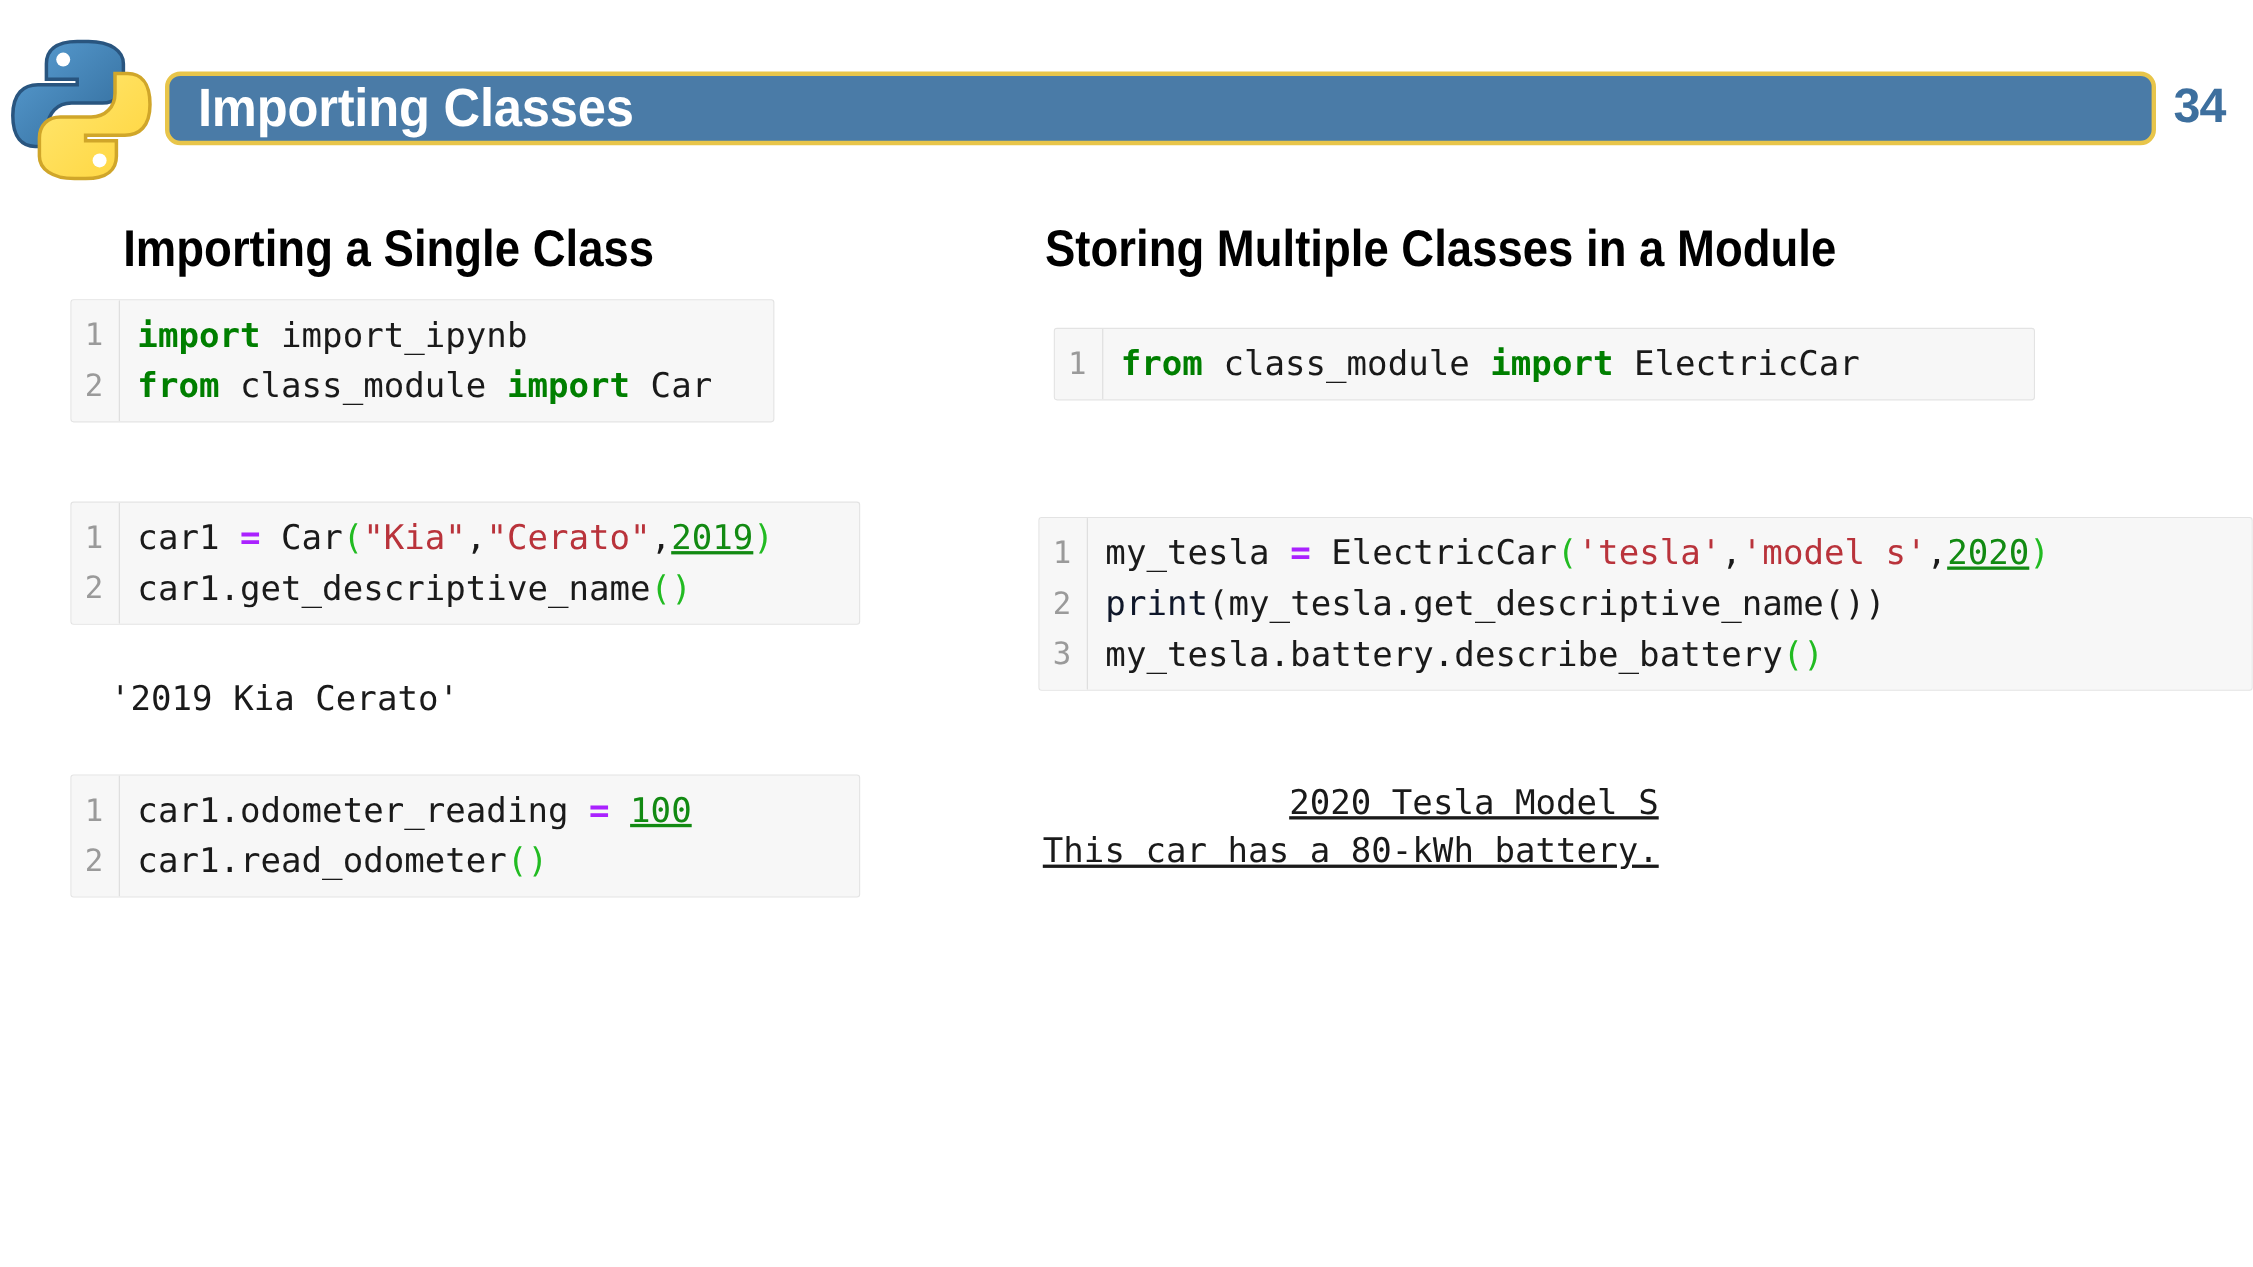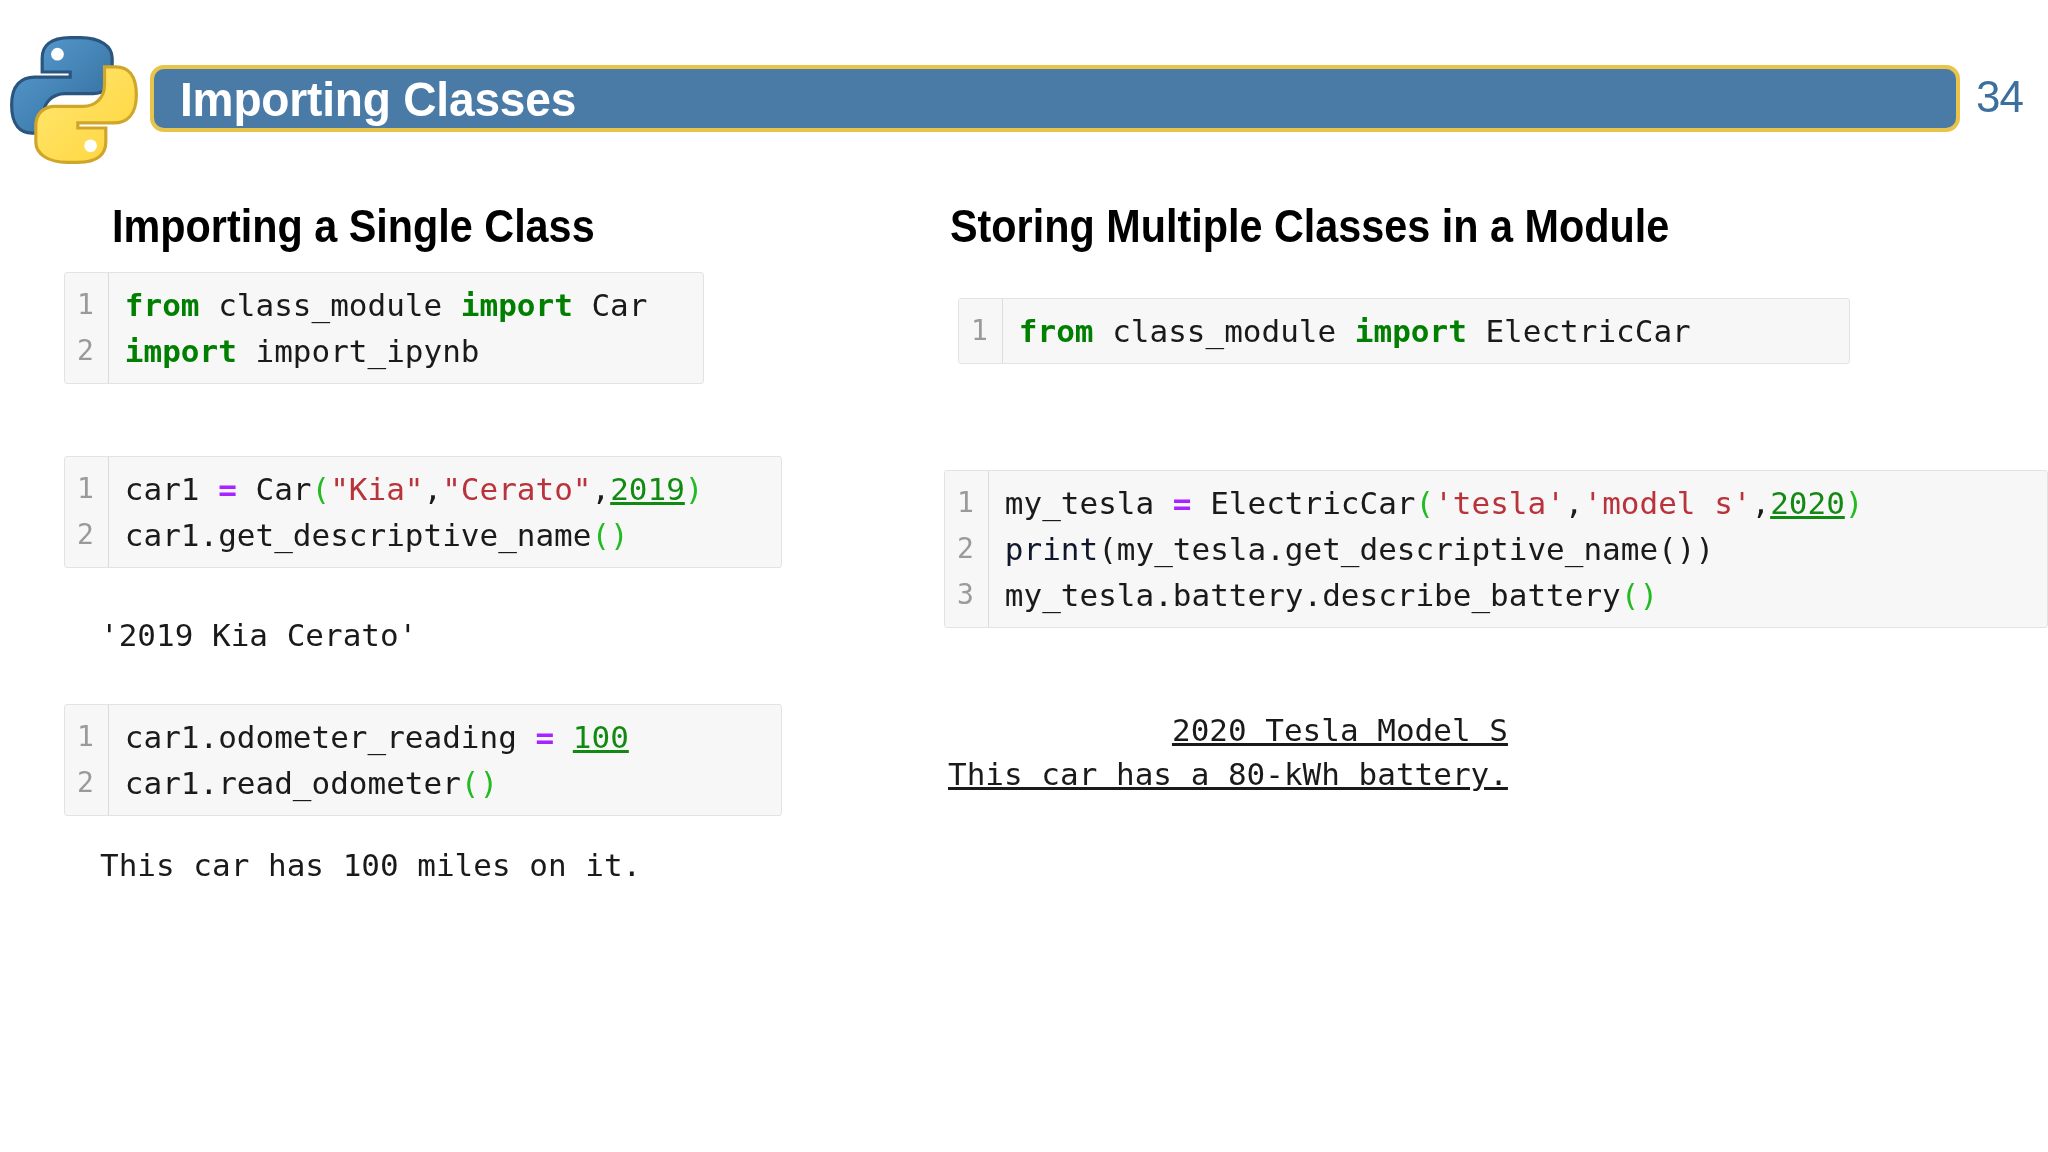--- a/index.html
+++ b/index.html
@@ -56,21 +56,21 @@
     white-space: nowrap;
     transform: scaleX(0.94);
     transform-origin: left center;
   }
 
   .slide-number {
     position: absolute;
     left: 1976px;
     top: 44px;
     font-size: 44px;
-    font-weight: normal;
+    font-weight: bold;
     color: #3d6f9e;
     letter-spacing: -1px;
   }
 
   
   .col-heading {
     position: absolute;
     font-size: 47px;
     font-weight: bold;
     color: #000000;
@@ -179,42 +179,41 @@
     <div class="slide-number">34</div>
   </div>
 
   <div class="col-heading" id="heading-left">Importing a Single Class</div>
 
   <div class="code-block" id="block-l1">
     <div class="gutter">
         <div>1</div>
         <div>2</div>
       </div>
-    <div class="code-body"><span class="ln"><span class="kw">from</span><span> class_module </span><span class="kw">import</span><span> Car</span></span><span class="ln"><span class="kw">import</span><span> import_ipynb</span></span></div>
+    <div class="code-body"><span class="ln"><span class="kw">import</span><span> import_ipynb</span></span><span class="ln"><span class="kw">from</span><span> class_module </span><span class="kw">import</span><span> Car</span></span></div>
   </div>
 
   <div class="code-block" id="block-l2">
     <div class="gutter">
         <div>1</div>
         <div>2</div>
       </div>
     <div class="code-body"><span class="ln"><span>car1 </span><span class="op">=</span><span> Car</span><span class="par">(</span><span class="str">"Kia"</span><span>,</span><span class="str">"Cerato"</span><span>,</span><span class="num">2019</span><span class="par">)</span></span><span class="ln"><span>car1.get_descriptive_name</span><span class="par">()</span></span></div>
   </div>
 
   <div class="output" id="out-l1">'2019 Kia Cerato'</div>
 
   <div class="code-block" id="block-l3">
     <div class="gutter">
         <div>1</div>
         <div>2</div>
       </div>
     <div class="code-body"><span class="ln"><span>car1.odometer_reading </span><span class="op">=</span><span> </span><span class="num">100</span></span><span class="ln"><span>car1.read_odometer</span><span class="par">()</span></span></div>
   </div>
 
-  <div class="output" id="out-l2">This car has 100 miles on it.</div>
 
   <div class="col-heading" id="heading-right">Storing Multiple Classes in a Module</div>
 
   <div class="code-block" id="block-r1">
     <div class="gutter">
         <div>1</div>
       </div>
     <div class="code-body"><span class="ln"><span class="kw">from</span><span> class_module </span><span class="kw">import</span><span> ElectricCar</span></span></div>
   </div>
 

